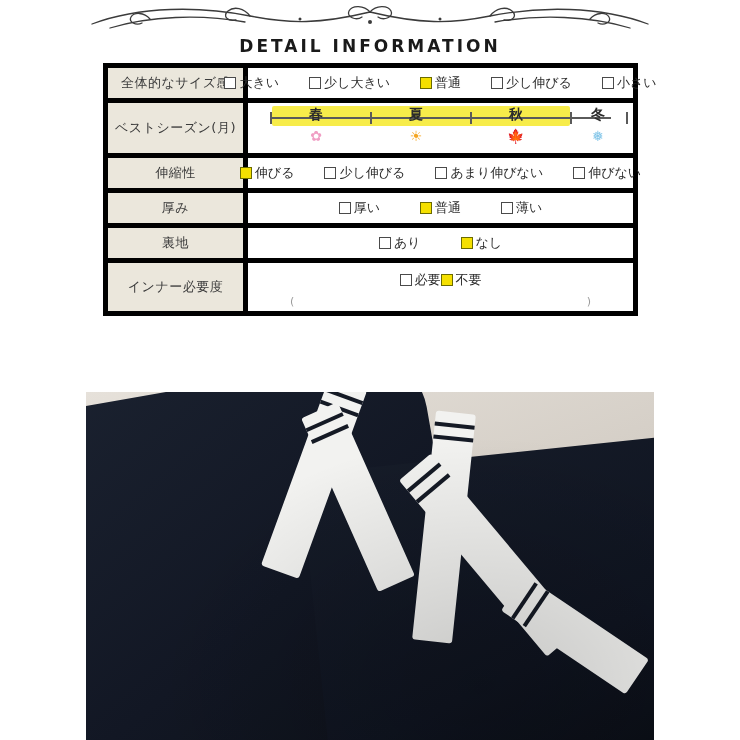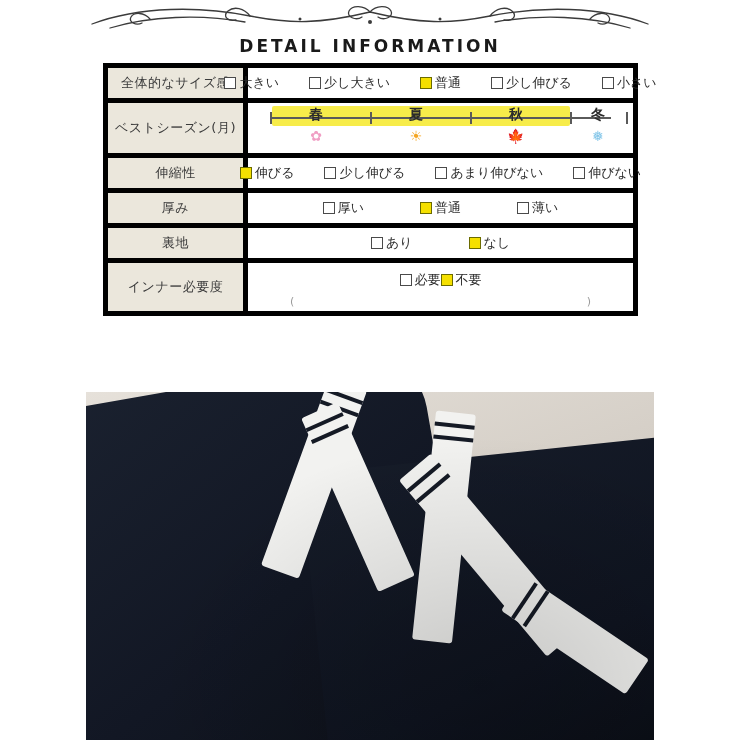--- a/index.html
+++ b/index.html
@@ -99,21 +99,21 @@
     height: 10px;
     border: 1px solid #4a4a4a;
     background: #ffffff;
     margin-right: 3px;
     vertical-align: middle;
   }
   .box.on {
     background: #f5e000;
     border-color: #6b6b00;
   }
-  .opts.xwide { gap: 56px; }
+  .opts.xwide { gap: 40px; }
 
   
   td.season-cell {
     height: 50px;
     padding: 0;
     position: relative;
   }
   .season {
     position: relative;
     width: 100%;

